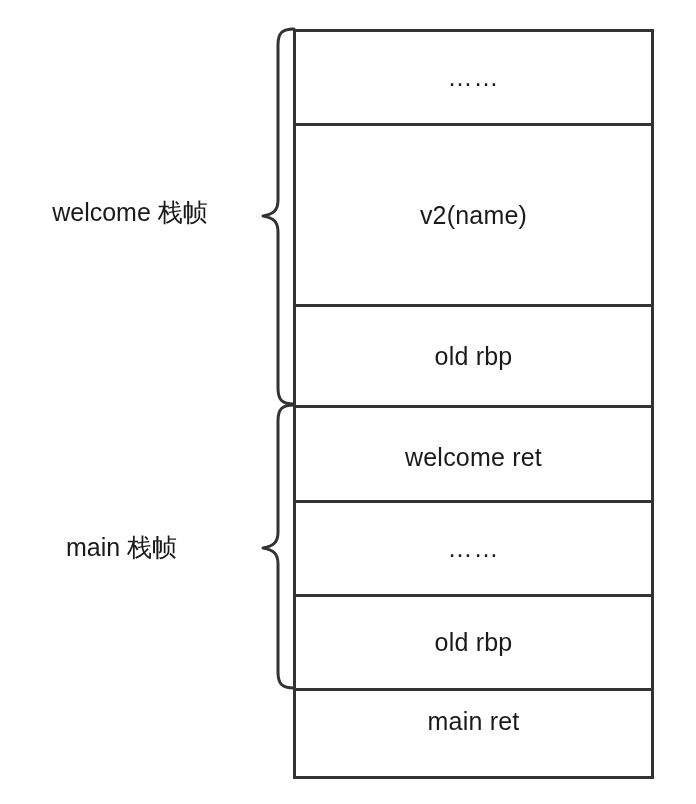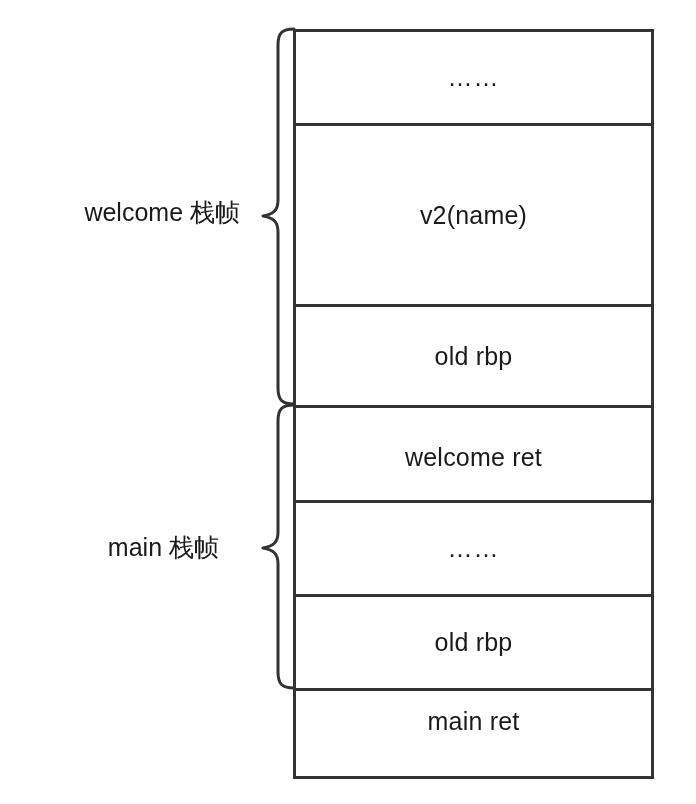--- a/index.html
+++ b/index.html
@@ -62,21 +62,21 @@
     stroke-linejoin: round;
   }
 
   
   .frame-label {
     position: absolute;
     color: #1a1a1a;
     font-size: 25px;
     line-height: 1;
     white-space: nowrap;
-    text-align: right;
+    text-align: center;
   }
 </style>
 </head>
 <body>
 
 <div id="canvas">
 
   <svg class="brace-svg" style="left:258px; top:26px;" width="40" height="384" viewBox="0 0 40 384">
     <path class="brace-path" d="M 36 3
              C 24 3, 20 7, 20 19

